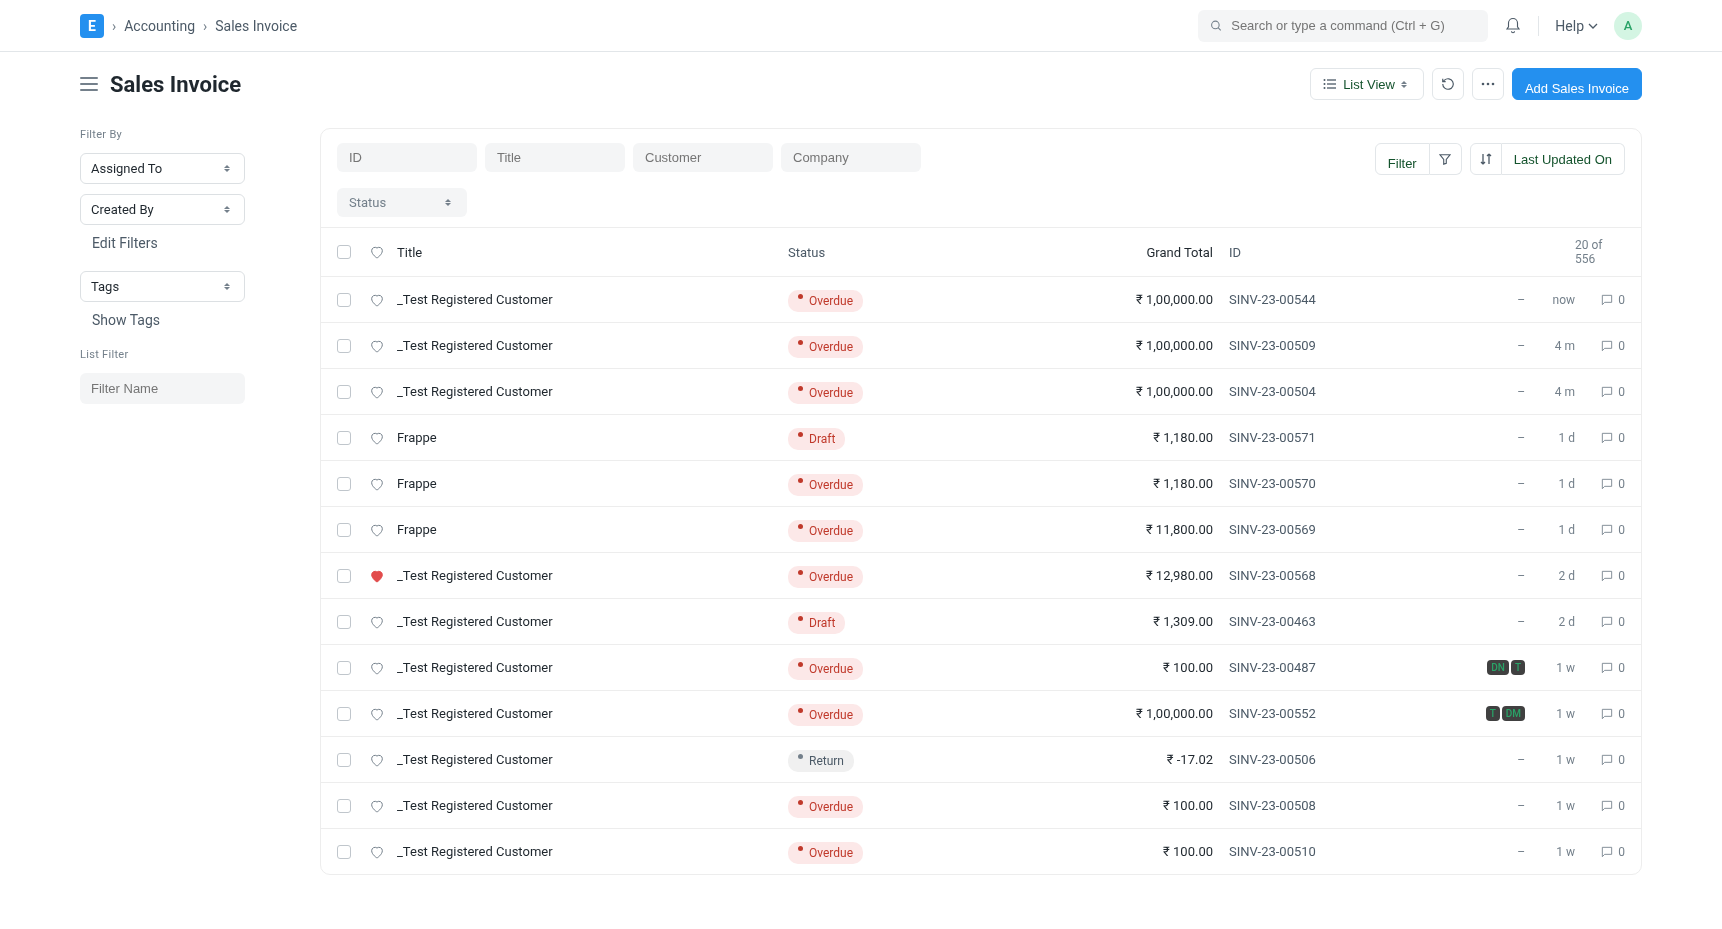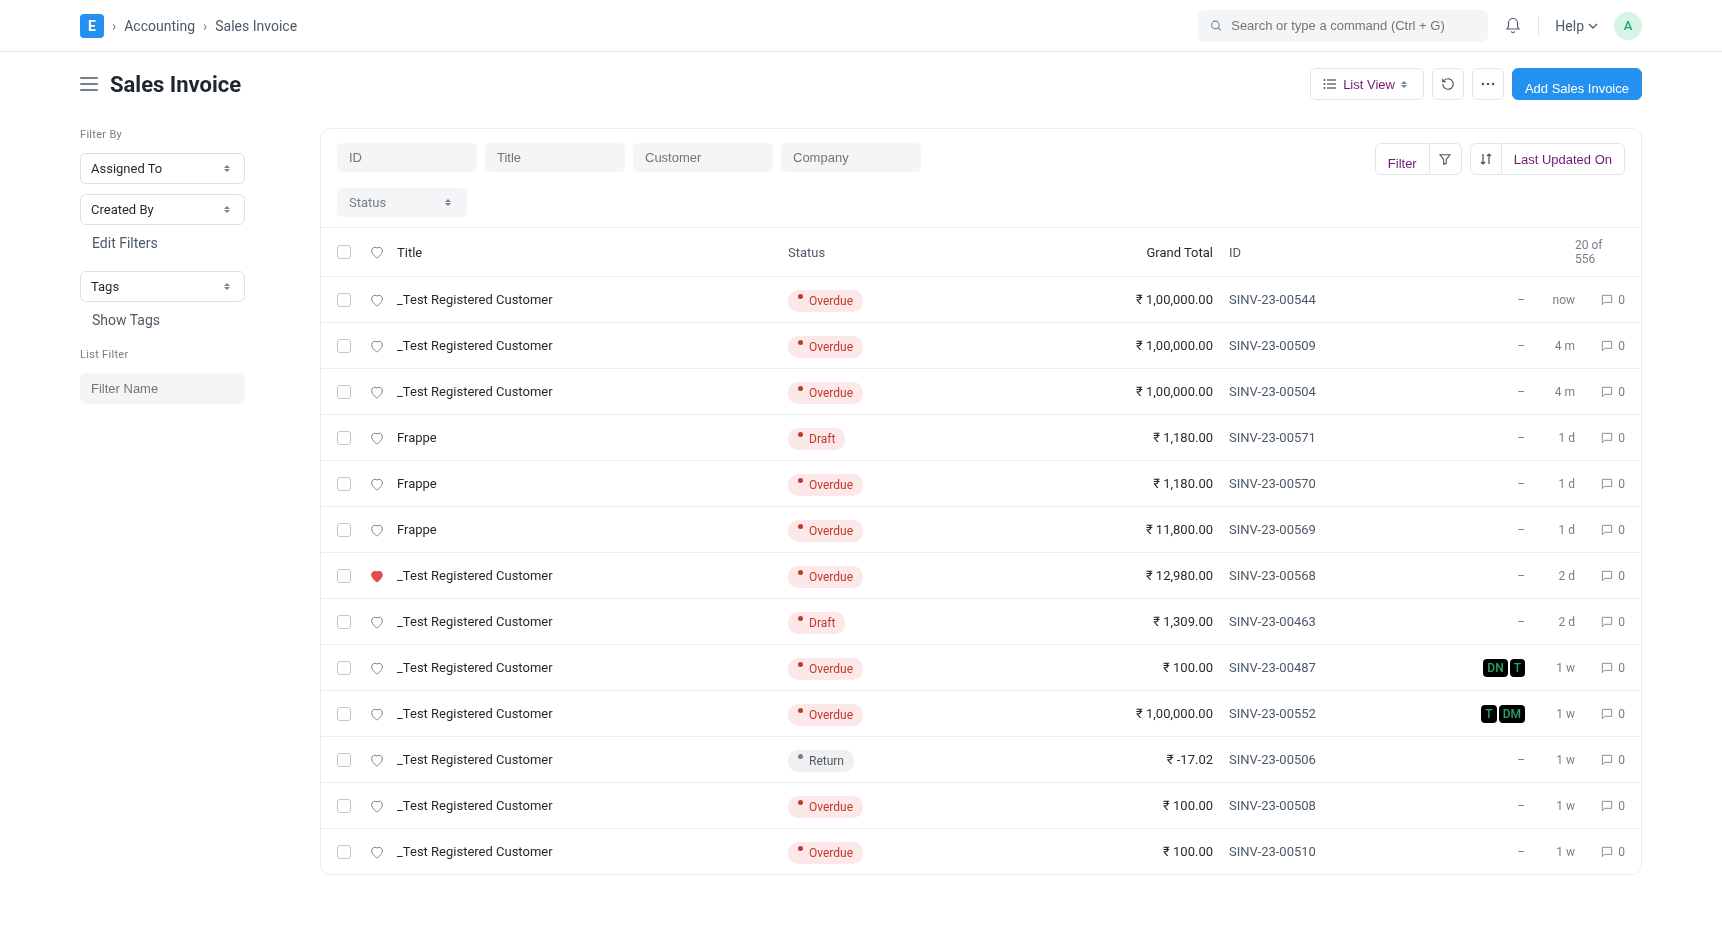--- a/index.html
+++ b/index.html
@@ -17,21 +17,21 @@
 .divider-v { width:1px; height:20px; background:#e2e6e9; }
 .help-link { display:flex; align-items:center; gap:4px; color:#4c5a67; font-size:14px; cursor:pointer; }
 .avatar { width:28px; height:28px; border-radius:50%; background:#d4f5e3; color:#29a367; display:flex; align-items:center; justify-content:center; font-size:13px; font-weight:500; }
 .page-wrap { display:flex; padding: 20px 80px; gap: 40px; background:#fff; }
 .page-head { display:flex; align-items:center; justify-content:space-between; padding: 16px 80px 8px; }
 .page-title-wrap { display:flex; align-items:center; gap:12px; }
 .menu-toggle { width:18px; height:14px; display:flex; flex-direction:column; justify-content:space-between; cursor:pointer; }
 .menu-toggle span { height:2px; background:#74808b; border-radius:1px; }
 .page-title { font-size: 22px; font-weight: 700; color:#1f272e; }
 .page-actions { display:flex; align-items:center; gap:8px; }
-.btn { display:inline-flex; align-items:center; gap:6px; padding:6px 12px; border-radius:6px; font-size:13px; cursor:pointer; border:1px solid #e2e6e9; background:#fff; color:#701a75; height:32px; }
+.btn { display:inline-flex; align-items:center; gap:6px; padding:6px 12px; border-radius:6px; font-size:13px; cursor:pointer; border:1px solid #e2e6e9; background:#fff; color:#14532d; height:32px; }
 .btn-icon-only { padding:0; width:32px; justify-content:center; }
 .btn-primary { background:#2490ef; border-color:#2490ef; color:#fff;flex-direction:column; }
 .sidebar { width: 200px; flex-shrink:0; }
 .section-label { font-size:11px; font-weight:400; color:#74808b; text-transform:none; letter-spacing:0.3px; margin-bottom:12px; }
 .filter-select { width:165px; padding:7px 10px; border:1px solid #dce0e3; border-radius:6px; font-size:13px; color:#1f272e; display:flex; align-items:center; justify-content:space-between; margin-bottom:10px; cursor:pointer; background:#fff; }
 .sidebar-link { font-size:14px; color:#4c5a67; cursor:pointer; margin-bottom:14px; display:block;margin-left:12px; }
 .save-input { width:165px; padding:7px 10px; border:1px solid transparent; border-radius:6px; background:#f4f5f6; font-size:13px; color:#74808b; outline:none; }
 .main { flex:1; border:1px solid #ededed; border-radius:10px; background:#fff; overflow:hidden; }
 .list-toolbar { display:flex; align-items:flex-start; justify-content:space-between; padding:14px 16px 10px; gap:12px; flex-wrap:wrap; }
 .filter-chips { display:flex; gap:8px; flex-wrap:wrap; }
@@ -63,21 +63,21 @@
 .pill-draft .pill-dot { background:#c0392b; }
 .pill-return { background:#f0f0f0; color:#4c5a67; }
 .pill-return .pill-dot { background:#74808b; }
 .comment-icon { width:14px; height:14px; stroke:#74808b; fill:none; }
 .sort-updown { width:10px; height:14px; display:inline-flex; flex-direction:column; justify-content:center; gap:1px; }
 .sort-updown::before, .sort-updown::after { content:''; width:0; height:0; border-left:3px solid transparent; border-right:3px solid transparent; }
 .sort-updown::before { border-bottom:3px solid #74808b; }
 .sort-updown::after { border-top:3px solid #74808b; }
 .chevron-down { width:10px; height:10px; }
 .assign-badges { display:flex; gap:2px; justify-content:flex-end; }
-.assign-badge { font-size:12px; background:#000000; color:#29a367; padding:2px 4px; border-radius:4px; font-weight:500; }
+.assign-badge { font-size:10px; background:#404040; color:#29a367; padding:2px 4px; border-radius:4px; font-weight:500; }
 svg { display:block; }
 .mt-20 { margin-top:20px; }
 </style>
 </head>
 <body>
 
 <div class="header">
   <div class="header-left">
     <div class="logo">E</div>
     <span class="breadcrumb-sep">›</span>

